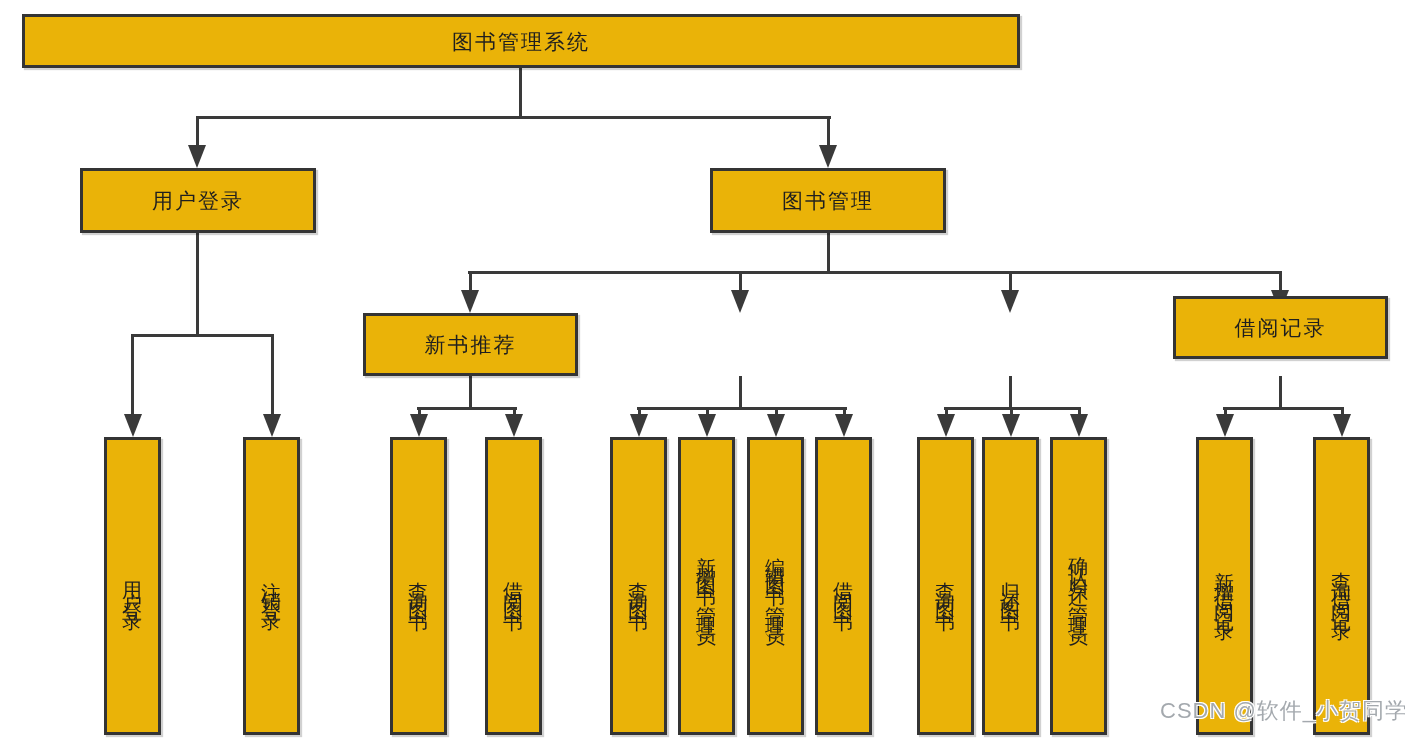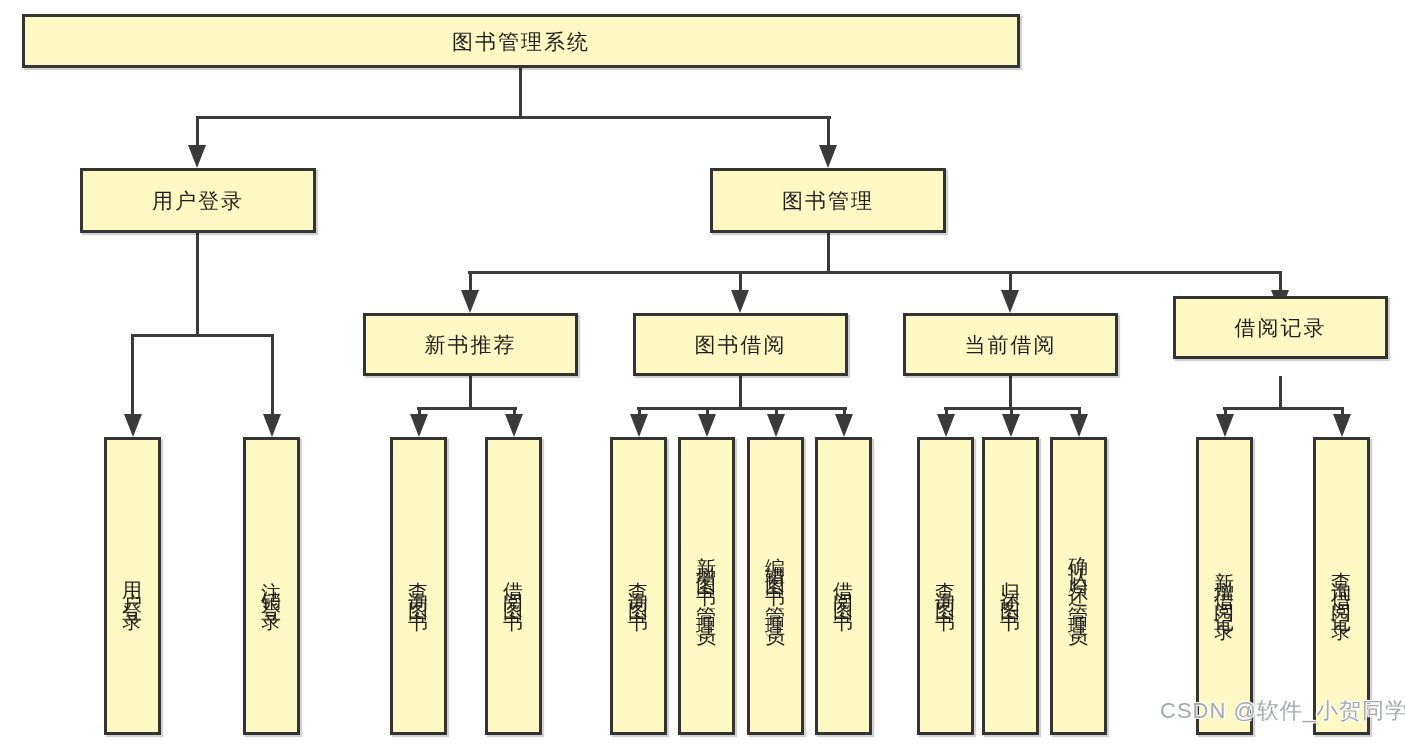--- a/index.html
+++ b/index.html
@@ -1,21 +1,21 @@
 <!DOCTYPE html>
 <html><head>
 <meta charset="utf-8">
 <style>
   html,body{margin:0;padding:0;background:#ffffff;}
   #canvas{
     position:relative;width:1405px;height:747px;background:#ffffff;overflow:hidden;
     font-family:"Liberation Sans",sans-serif;
   }
   .box{
-    position:absolute;background:#fef9c3;border:3px solid #343434;box-sizing:border-box;
+    position:absolute;background:#eab308;border:3px solid #343434;box-sizing:border-box;
     display:flex;align-items:center;justify-content:center;
     box-shadow:2px 2px 1px rgba(0,0,0,0.18);
   }
   .hl{
     font-size:21px;color:#1f1f1f;letter-spacing:2px;white-space:nowrap;line-height:1;
   }
   .vl{
     writing-mode:vertical-rl;text-orientation:mixed;
     font-size:20px;color:#1f1f1f;letter-spacing:10px;line-height:1;white-space:nowrap;
   }
@@ -103,26 +103,20 @@
   <div class="box" style="left:80px;top:168px;width:236px;height:65px">
     <span class="hl">用户登录</span>
   </div>
   <div class="box" style="left:363px;top:313px;width:215px;height:63px">
     <span class="hl">新书推荐</span>
   </div>
 
   <div class="box" style="left:710px;top:168px;width:236px;height:65px">
     <span class="hl">图书管理</span>
   </div>
-  <div class="box" style="left:633px;top:313px;width:215px;height:63px">
-    <span class="hl">图书借阅</span>
-  </div>
-  <div class="box" style="left:903px;top:313px;width:215px;height:63px">
-    <span class="hl">当前借阅</span>
-  </div>
   <div class="box" style="left:1173px;top:296px;width:215px;height:63px">
     <span class="hl">借阅记录</span>
   </div>
 
   <div class="box" style="left:104px;top:437px;width:57px;height:298px">
     <span class="vl">用户登录</span>
   </div>
   <div class="box" style="left:243px;top:437px;width:57px;height:298px">
     <span class="vl">注销登录</span>
   </div>

